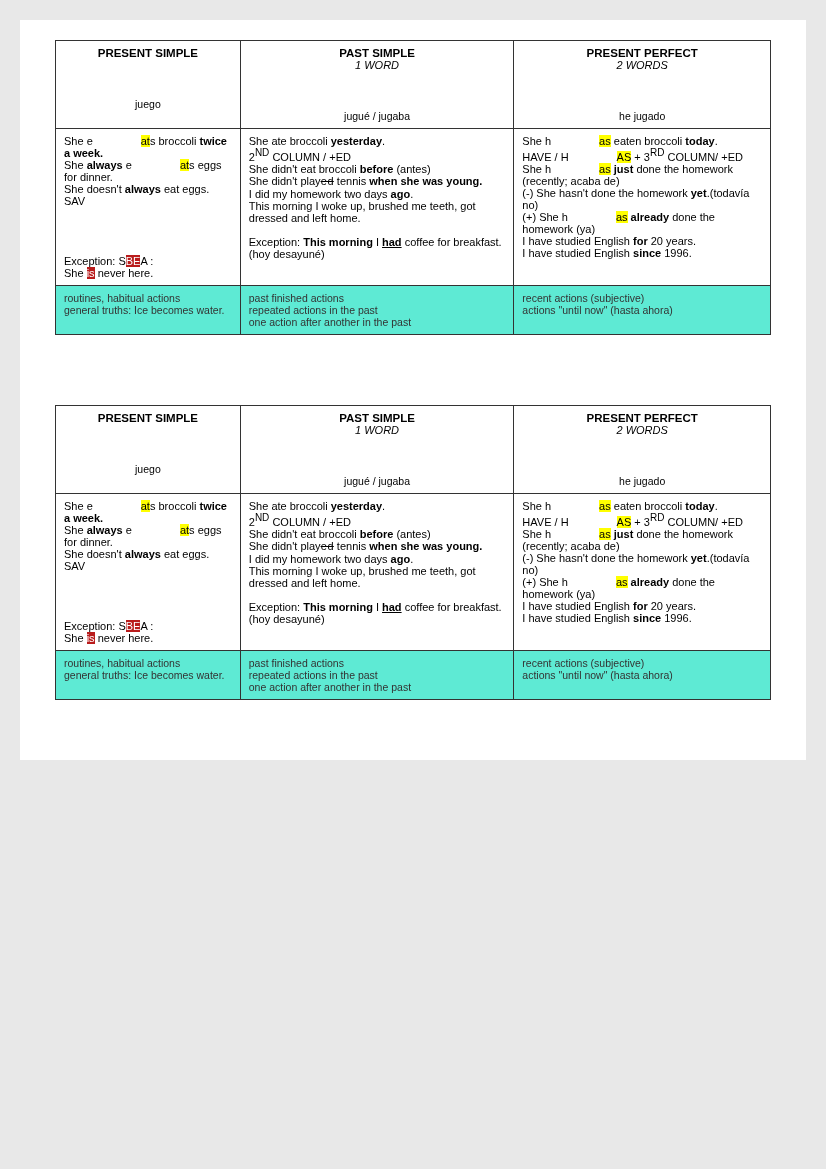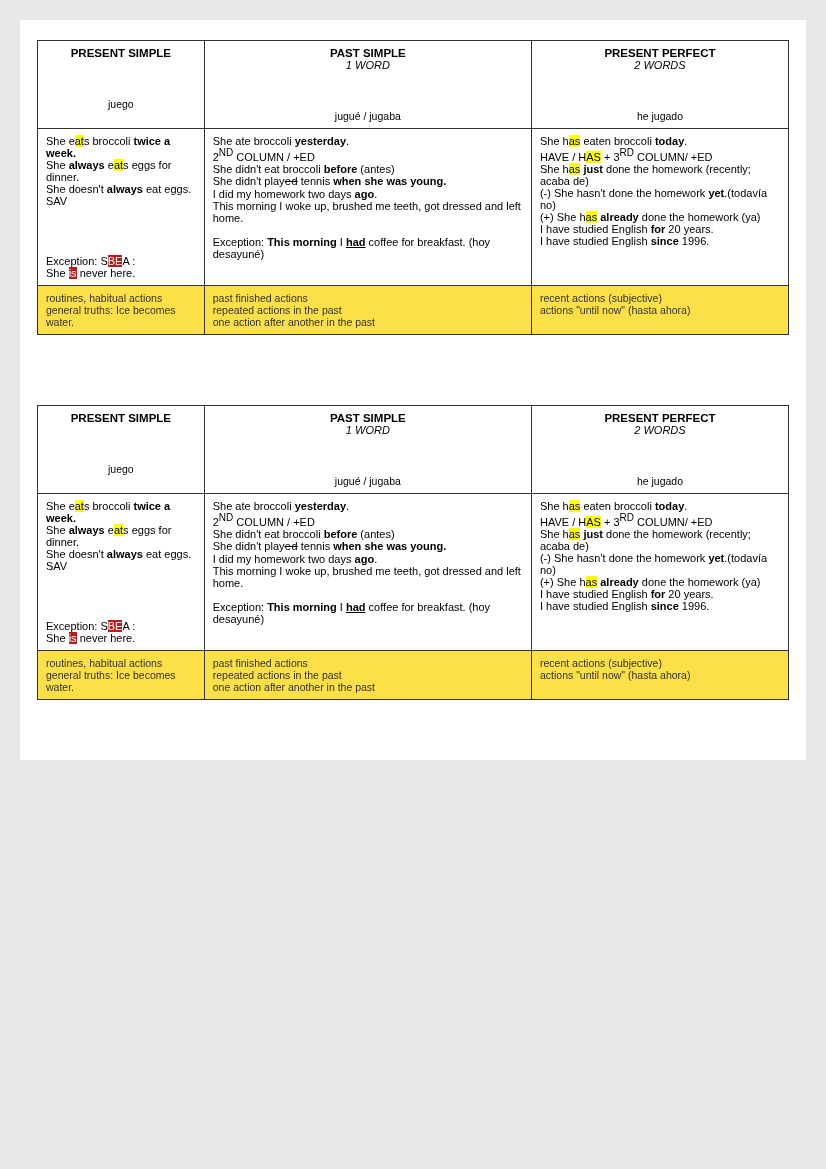--- a/index.html
+++ b/index.html
@@ -5,21 +5,21 @@
     * { box-sizing: border-box; margin: 0; padding: 0; }
     body {
       background: #e8e8e8;
       font-family: Arial, sans-serif;
       font-size: 11px;
       padding: 20px;
       width: 826px;
     }
     .page {
       background: #ffffff;
-      padding: 20px 17px;
+      padding: 20px 35px;
     }
     .grammar-table {
       width: 100%;
       border-collapse: collapse;
       margin-bottom: 40px;
     }
     .grammar-table td, .grammar-table th {
       border: 1px solid #333;
       padding: 6px 8px;
       vertical-align: top;
@@ -35,28 +35,28 @@
       font-size: 11.5px;
     }
     .grammar-table .header-cell .subtitle {
       font-style: italic;
       text-align: center;
     }
     .grammar-table .header-cell .sub2 {
       font-size: 10.5px;
       margin-top: 39px;
     }
-    .hl-yellow { background-color: #ffff00; }
+    .hl-yellow { background-color: #ffff00; margin-left: 48px; }
     .hl-pink { background-color: #b91c1c; color: white; }
     b { font-weight: bold; }
     .underline { text-decoration: underline; }
     .strikethrough { text-decoration: line-through; font-family: Liberation Mono, monospace; }
     sup { font-size: 10px; vertical-align: super; }
     .footer-row td {
-      background: #fde047;
+      background: #5eead4;
       font-size: 10.5px;
       color: #333;
     }
     .spacer { height: 30px; }
   </style>
 </head>
 <body>
 
 <div class="page">
 

